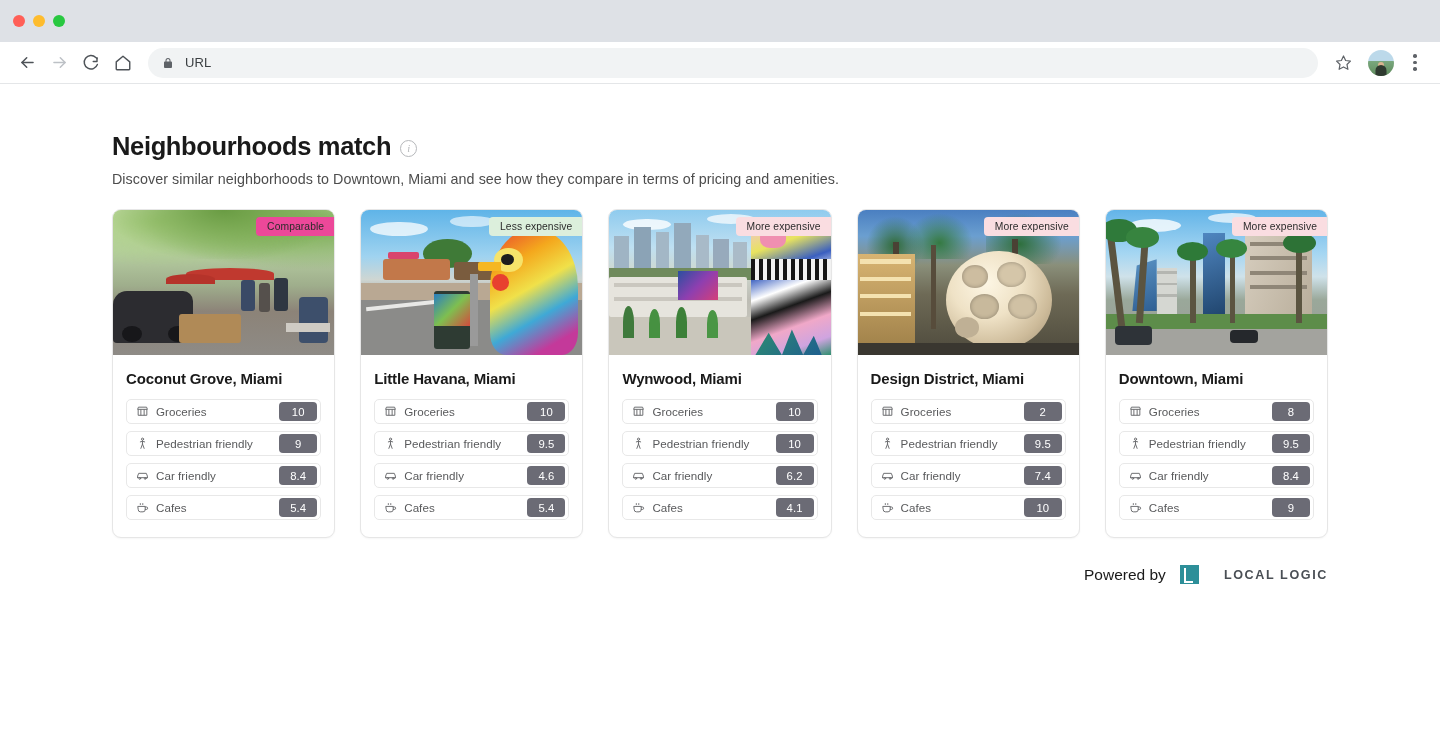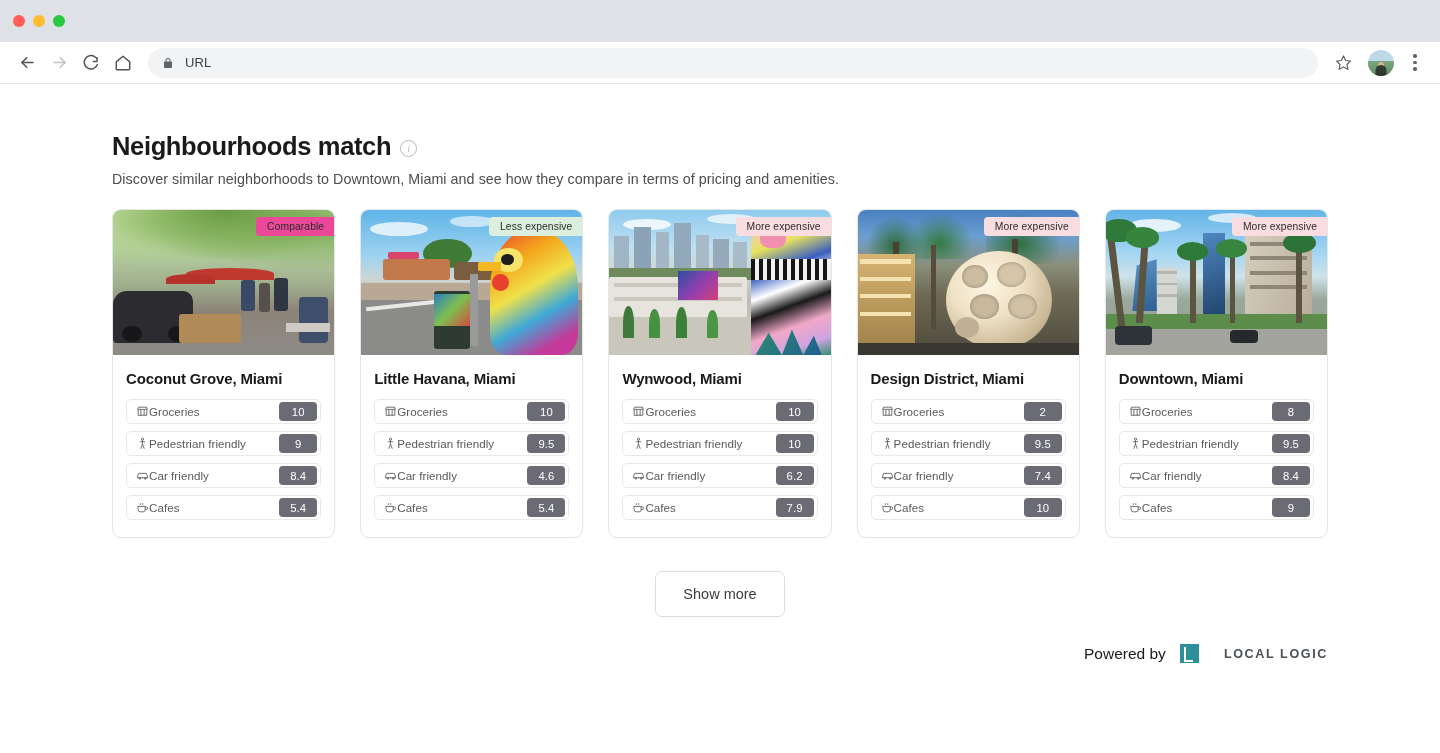--- a/index.html
+++ b/index.html
@@ -113,21 +113,21 @@
   .card-name {
     font-size: 15px; font-weight: bold; color: #1a1a1a;
     letter-spacing: -.15px; margin-bottom: 12px;
   }
   .metric {
     height: 25px; border: 1px solid #e8e8e8; border-radius: 5px;
     display: flex; align-items: center; justify-content: space-between;
     padding: 0 3px 0 9px; margin-bottom: 7px;
   }
   .metric:last-child { margin-bottom: 0; }
-  .metric-left { display: flex; align-items: flex-start; }
+  .metric-left { display: flex; align-items: flex-start; gap: 7px; }
   .metric-label { font-size: 11.6px; color: #58595b; letter-spacing: .05px; }
   .m-icon { width: 13px; height: 13px; display: block; color: #6b6c6f; flex: none; }
   .score {
     min-width: 38px; height: 19px; background: #6b6b75;
     border-radius: 4px; color: #fff; font-size: 11.3px;
     display: flex; align-items: center; justify-content: center;
     padding: 0 6px; letter-spacing: .1px;
   }
 
   .showmore-wrap { display: flex; justify-content: center; margin-top: 33px; }
@@ -447,21 +447,21 @@
           <div class="metric">
             <div class="metric-left">
               <svg class="m-icon" viewBox="0 0 24 24" fill="none" stroke="currentColor" stroke-width="1.8" stroke-linecap="round">
                   <path d="M4 10h13v6a4 4 0 0 1-4 4H8a4 4 0 0 1-4-4z"></path>
                   <path d="M17 11h2.2a2.3 2.3 0 0 1 0 4.6H17"></path>
                   <path d="M8 6.5V4.8"></path>
                   <path d="M12.5 6.5V4.8"></path>
                 </svg>
               <span class="metric-label">Cafes</span>
             </div>
-            <span class="score">7.9</span>
+            <span class="score">4.1</span>
           </div>
         </div>
       </div>
 
       <div class="card">
         <div class="card-img">
           <div class="ph" style="background:linear-gradient(180deg,#4a7fc1 0%,#6b9fd0 18%,#8a8f7a 38%,#6e6a56 58%,#4e4a3c 100%)">
             <span style="left:4%;top:4%;width:26%;height:34%;background:radial-gradient(ellipse at 50% 60%,#2f6b3a 0%,rgba(47,107,58,0) 70%)"></span>
             <span style="left:22%;top:2%;width:30%;height:32%;background:radial-gradient(ellipse at 50% 65%,#357a42 0%,rgba(53,122,66,0) 70%)"></span>
             <span style="left:58%;top:3%;width:34%;height:34%;background:radial-gradient(ellipse at 45% 60%,#2e6f3c 0%,rgba(46,111,60,0) 72%)"></span>
@@ -620,23 +620,20 @@
                 </svg>
               <span class="metric-label">Cafes</span>
             </div>
             <span class="score">9</span>
           </div>
         </div>
       </div>
 
     </div>
 
-    <div class="showmore-wrap">
-      <button class="showmore">Show more</button>
-    </div>
   </div>
 
   <div class="powered">
     <span class="powered-text">Powered by</span>
     <span class="ll-logo">
       <span class="ll-mark"></span>
       <span class="ll-word">LOCAL LOGIC</span>
     </span>
   </div>
 </div>

